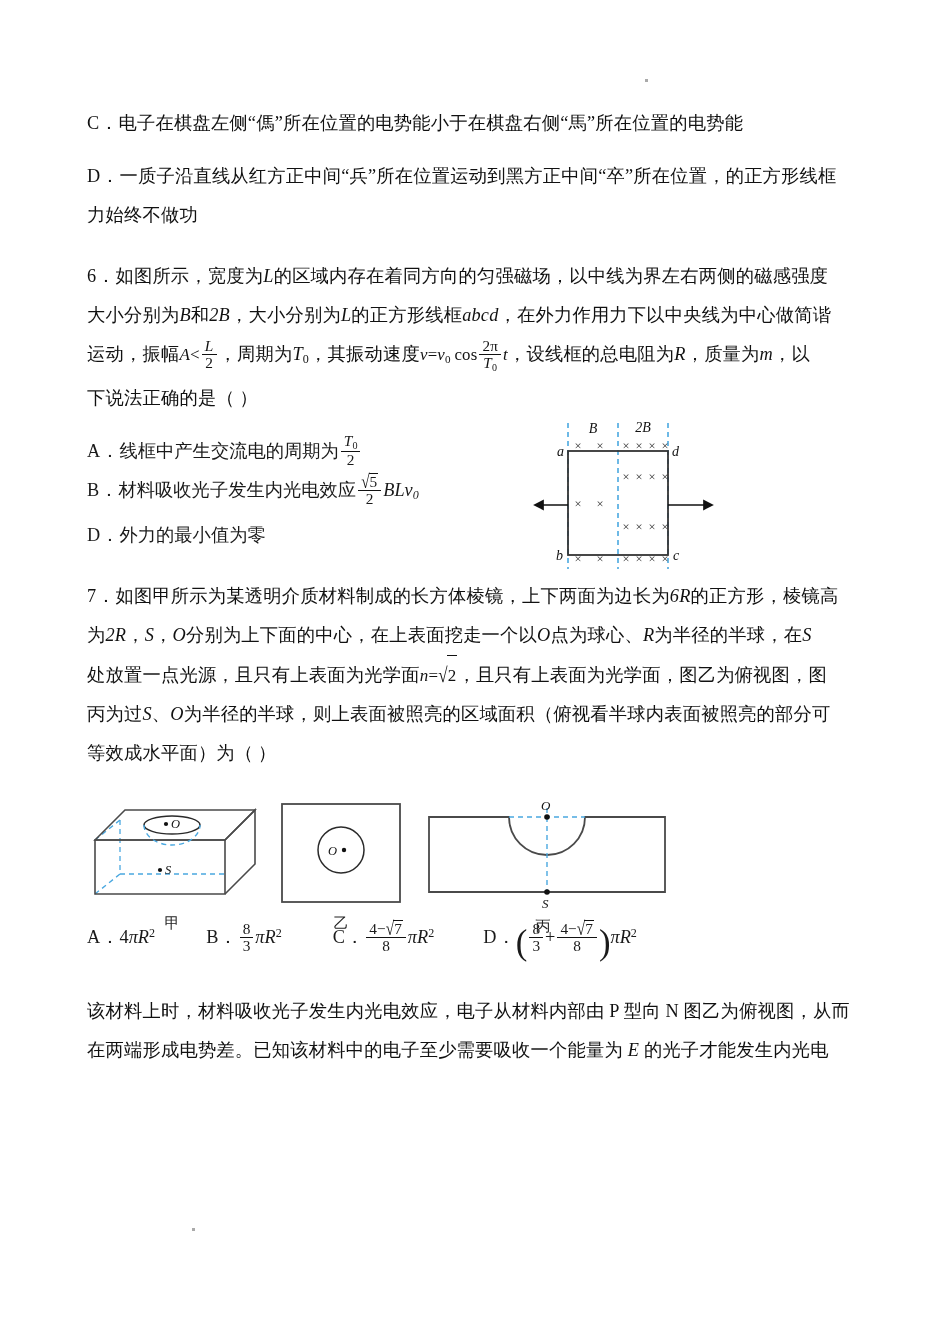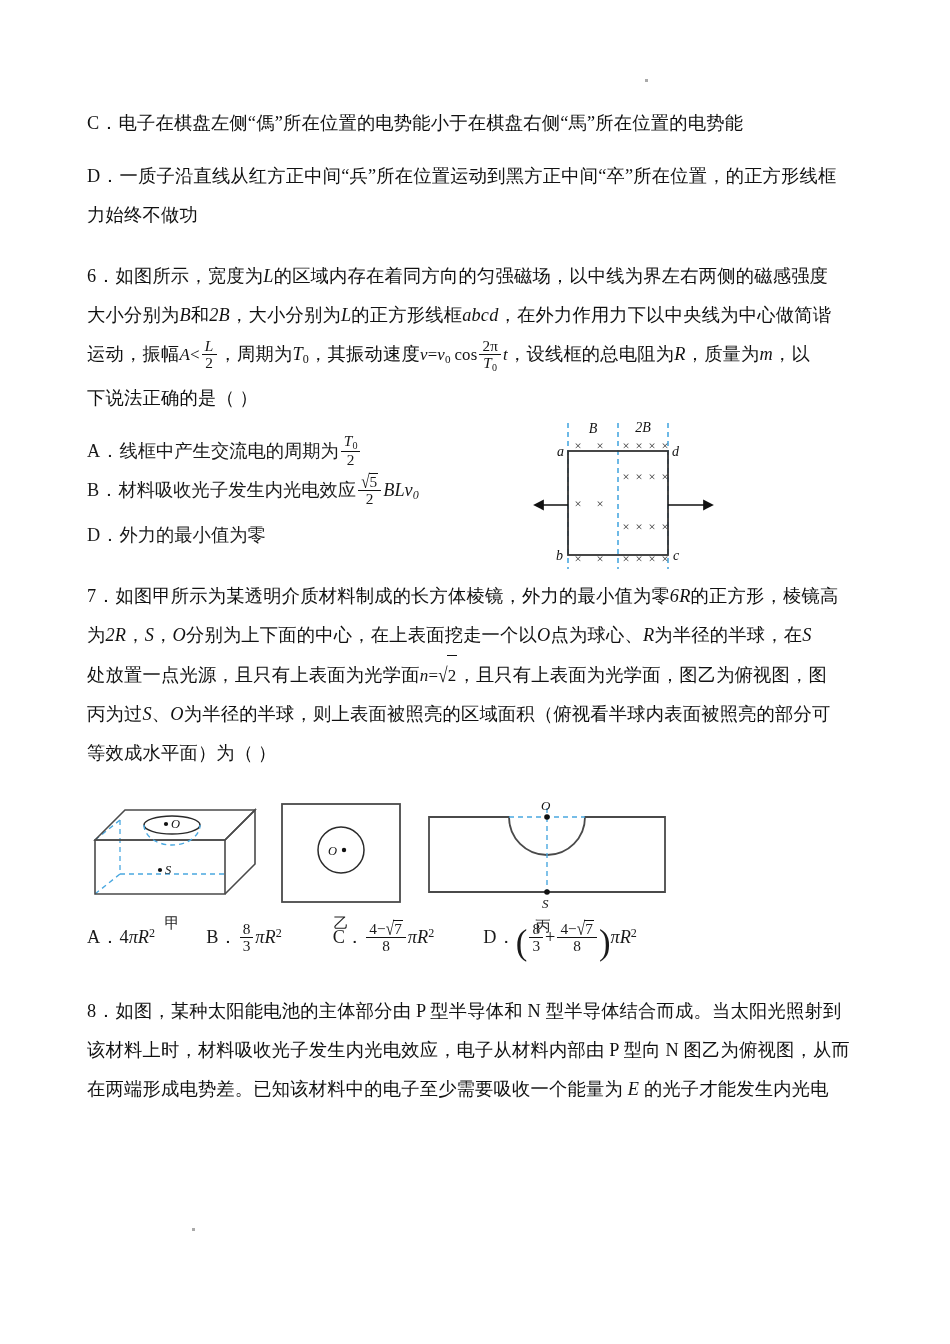--- a/index.html
+++ b/index.html
@@ -157,21 +157,21 @@
     </div>
 
 
     <div class="opt">
       <span class="lbl">D．</span><span>外力的最小值为零</span>
     </div>
 
     <div class="gap-md"></div>
 
     <div class="qline">
-      <span class="lbl">7．</span><span>如图甲所示为某透明介质材料制成的长方体棱镜，外力的最小值为零</span><i class="v">6R</i><span>的正方形，棱镜高</span>
+      <span class="lbl">7．</span><span>如图甲所示为某透明介质材料制成的长方体棱镜，上下两面为边长为</span><i class="v">6R</i><span>的正方形，棱镜高</span>
     </div>
     <div class="qline">
       <span>为</span><i class="v">2R</i><span>，</span><i class="v">S</i><span>，</span><i class="v">O</i><span>分别为上下面的中心，在上表面挖走一个以</span><i class="v">O</i><span>点为球心、</span><i class="v">R</i><span>为半径的半球，在</span><i class="v">S</i>
     </div>
     <div class="qline">
       <span>处放置一点光源，且只有上表面为光学面</span><span style="font-size:0.93em"><i class="v">n</i><span>=</span><span><span class="radsign">√</span><span class="sqrt">2</span></span></span><span>，且只有上表面为光学面，图乙为俯视图，图</span>
     </div>
     <div class="qline">
       <span>丙为过</span><i class="v">S</i><span>、</span><i class="v">O</i><span>为半径的半球，则上表面被照亮的区域面积（俯视看半球内表面被照亮的部分可</span>
     </div>
@@ -186,23 +186,20 @@
       <span style="display:inline-block;width:42px"></span>
       <span class="lbl">B．</span><span class="frac"><span class="num">8</span><span class="den">3</span></span><span><span class="it">π</span><i class="v">R</i><span class="sup">2</span></span>
       <span style="display:inline-block;width:42px"></span>
       <span class="lbl">C．</span><span class="frac"><span class="num">4−<span class="radsign">√</span><span class="sqrt">7</span></span><span class="den">8</span></span><span><span class="it">π</span><i class="v">R</i><span class="sup">2</span></span>
       <span style="display:inline-block;width:40px"></span>
       <span class="lbl">D．</span><span class="bigparen">(</span><span class="frac"><span class="num">8</span><span class="den">3</span></span><span>+</span><span class="frac"><span class="num">4−<span class="radsign">√</span><span class="sqrt">7</span></span><span class="den">8</span></span><span class="bigparen">)</span><span><span class="it">π</span><i class="v">R</i><span class="sup">2</span></span>
     </div>
 
     <div class="gap-lg"></div>
 
-    <div class="qline">
-      <span class="lbl">8．</span><span>如图，某种太阳能电池的主体部分由 P 型半导体和 N 型半导体结合而成。当太阳光照射到</span>
-    </div>
     <div class="qline">
       <span>该材料上时，材料吸收光子发生内光电效应，电子从材料内部由 P 型向 N 图乙为俯视图，从而</span>
     </div>
     <div class="qline">
       <span>在两端形成电势差。已知该材料中的电子至少需要吸收一个能量为</span>&nbsp;<i class="v">E</i>&nbsp;<span>的光子才能发生内光电</span>
     </div>
 
   </div>
 
   <div class="fig6">

